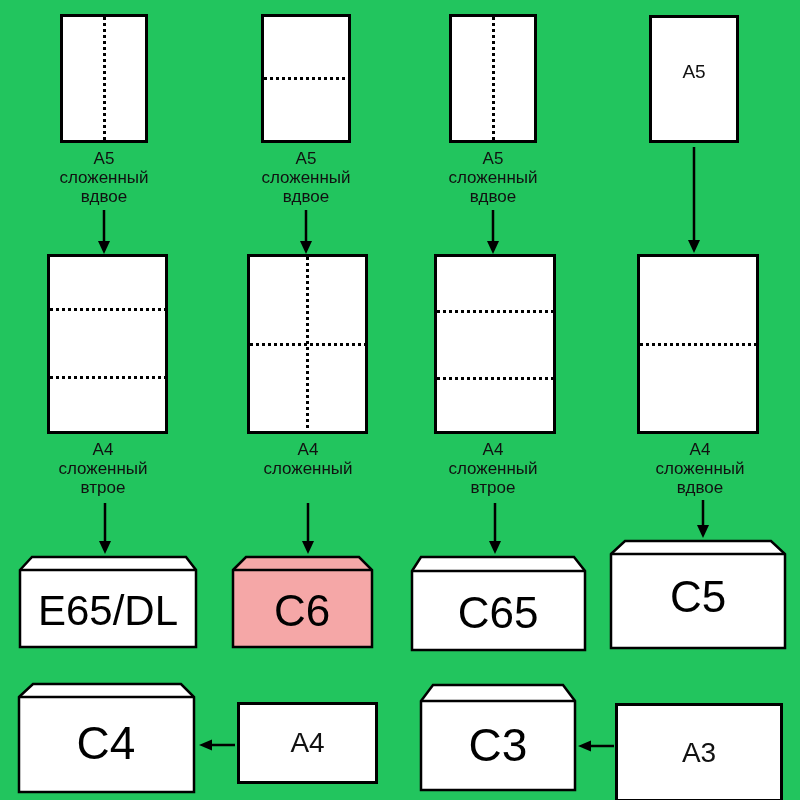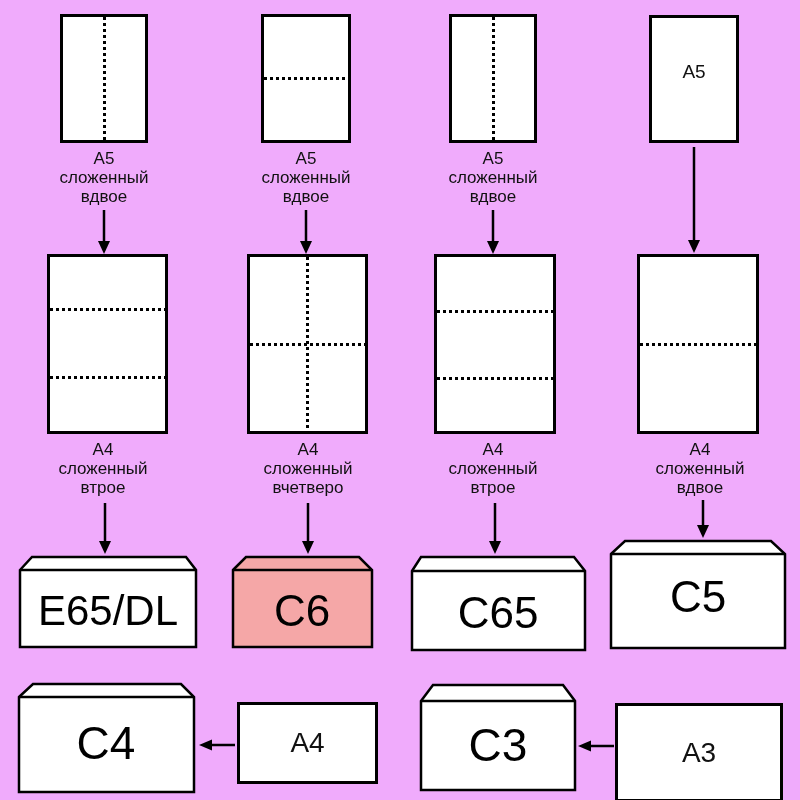--- a/index.html
+++ b/index.html
@@ -1,17 +1,17 @@
 <!DOCTYPE html>
 <html><head>
 <meta charset="utf-8">
 <style>
   html,body{margin:0;padding:0;background:#fff;}
   .canvas{
-    position:relative;width:800px;height:800px;background:#f0abfc;
+    position:relative;width:800px;height:800px;background:#22c55e;
     font-family:"Liberation Sans","DejaVu Sans",sans-serif;color:#111;
     overflow:hidden;
   }
   .paper{
     position:absolute;border:3px solid #000;background:#fff;box-sizing:border-box;
   }
   .fold-v{
     position:absolute;top:0;bottom:0;width:3px;left:50%;margin-left:-1.5px;
     background-image:repeating-linear-gradient(to bottom,#000 0 3px,transparent 3px 6px);
   }
@@ -104,21 +104,20 @@
   </div>
 
   <div class="caption" style="left:18px;top:440px;">
     <div>A4</div>
     <div>сложенный</div>
     <div>втрое</div>
   </div>
   <div class="caption" style="left:223px;top:440px;">
     <div>A4</div>
     <div>сложенный</div>
-    <div>вчетверо</div>
   </div>
   <div class="caption" style="left:408px;top:440px;">
     <div>A4</div>
     <div>сложенный</div>
     <div>втрое</div>
   </div>
   <div class="caption" style="left:615px;top:440px;">
     <div>A4</div>
     <div>сложенный</div>
     <div>вдвое</div>

